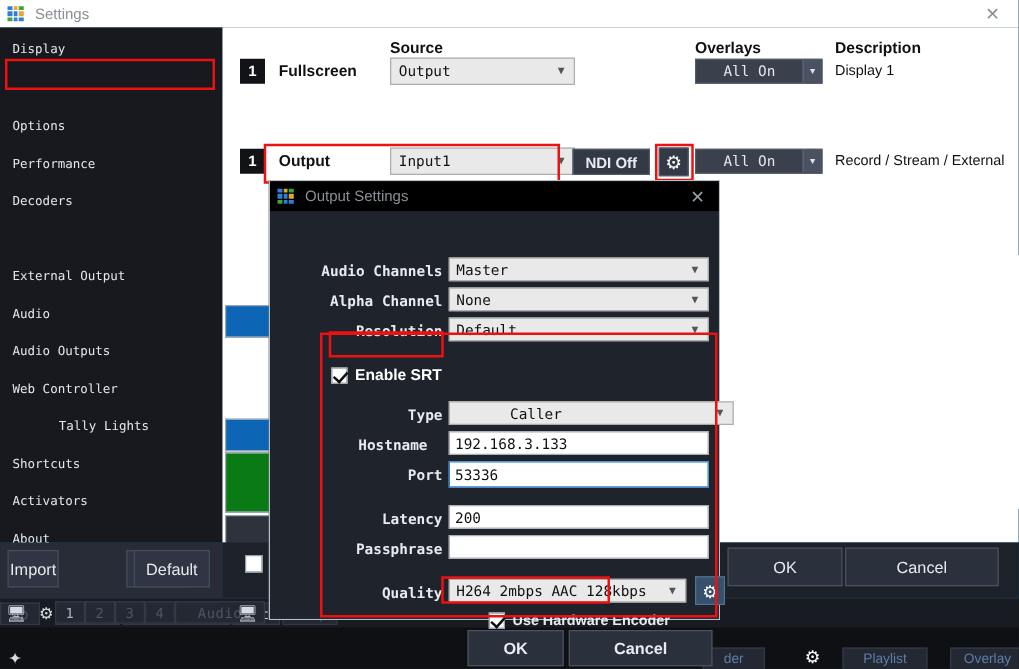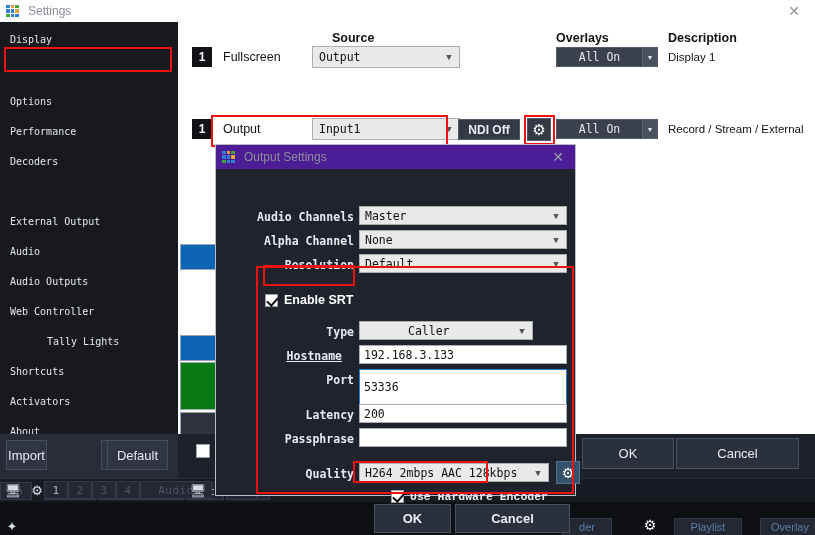--- a/index.html
+++ b/index.html
@@ -50,21 +50,21 @@
 
   .side-foot { position:absolute; left:0; top:434px; width:178px; height:44px; background:#272c36; }
   .sf-btn { position:absolute; top:440px; height:30px; background:#2f3542; border:1px solid #454c5b;
             color:#e6e9ee; font-size:13px; display:flex; align-items:center; justify-content:center; }
 
   
   .main { position:absolute; left:178px; top:22px; width:637px; height:412px; background:#ffffff; }
   .col-hdr { position:absolute; font-size:12.5px; font-weight:bold; color:#111; }
   .num-badge { position:absolute; width:20px; height:20px; background:#111317; color:#fff;
                font-size:12px; font-weight:bold; display:flex; align-items:center; justify-content:center;}
-  .row-label { position:absolute; font-size:12.5px; font-weight:normal; color:#111; }
+  .row-label { position:absolute; font-size:12.5px; font-weight:bold; color:#111; }
   .row-desc { position:absolute; font-size:11.5px; color:#111; }
 
   .combo { position:absolute; background:#e9e9e9; border:1px solid #adadad;
            font-family:"DejaVu Sans Mono", monospace; font-size:11.5px; color:#111;
            display:flex; align-items:center; padding-left:6px; }
   .combo .cv { flex:1; white-space:nowrap; overflow:hidden; }
   .combo .chev { width:20px; text-align:center; color:#555; font-size:9px; }
 
   .dk-combo { position:absolute; background:#3a404c; border:1px solid #545b68;
               display:flex; align-items:center; }
@@ -83,21 +83,21 @@
   
   .win-foot { position:absolute; left:178px; top:434px; width:637px; height:44px; background:#1d2129; }
   .wf-chk { position:absolute; left:196px; top:444px; width:14px; height:14px; background:#fff; border:1px solid #9aa0aa;}
   .wf-chk-lbl { position:absolute; left:216px; top:444px; color:#c8cdd6; font-size:12px; }
   .wf-btn { position:absolute; top:438px; height:31px; background:#2b313c; border:1px solid #4a515f;
             color:#e8ebf0; font-size:13px; display:flex; align-items:center; justify-content:center; }
 
   
   .dlg { position:absolute; left:215px; top:144px; width:361px; height:352px;
          background:#1f232b; border:1px solid #b9bdc4; }
-  .dlg-title { position:absolute; left:0; top:0; width:359px; height:24px; background:#4c1d95; }
+  .dlg-title { position:absolute; left:0; top:0; width:359px; height:24px; background:#000000; }
   .dlg-title .tt { position:absolute; left:28px; top:5px; font-size:12px; color:#8a8f96; }
   .dlg-close { position:absolute; right:4px; top:3px; width:26px; height:18px;
                display:flex;align-items:center;justify-content:center;color:#9aa0a8;font-size:14px;}
   .dlg-body { position:absolute; left:0; top:24px; width:359px; height:326px; background:#1f232b; }
 
   .flbl { position:absolute; text-align:right; color:#e7eaef; font-size:11.5px;
           font-family:"DejaVu Sans Mono", monospace; font-weight:bold; }
   .ftxt { position:absolute; background:#ffffff; border:1px solid #a8adb6;
           font-family:"DejaVu Sans Mono", monospace; font-size:11.5px; color:#111;
           display:flex; align-items:center; padding-left:4px; }
@@ -108,21 +108,21 @@
   .fcombo .cv { flex:1; }
   .fcombo .chev { width:20px; text-align:center; color:#555; font-size:9px; }
 
   .chk-row { position:absolute; display:flex; align-items:center; gap:6px; }
   .chk-box { width:13px; height:13px; background:#fff; border:1px solid #9aa0aa;
              position:relative; }
   .chk-box:after { content:""; position:absolute; left:3px; top:0px; width:5px; height:9px;
              border:solid #111; border-width:0 2px 2px 0; transform:rotate(42deg); }
   .chk-lbl-b { color:#ffffff; font-size:12.5px; font-weight:bold; }
   .chk-lbl-m { color:#e7eaef; font-size:11.5px; font-weight:bold;
-               font-family:Liberation Mono, monospace; }
+               font-family:Liberation Sans, sans-serif; }
   .dlg-gear { position:absolute; background:#37506b; border:1px solid #54718f;
               display:flex; align-items:center; justify-content:center; color:#fff; font-size:14px; }
   .dlg-foot-btn { position:absolute; height:31px; background:#2b313c; border:1px solid #4a515f;
             color:#e8ebf0; font-size:13px; font-weight:bold;
             display:flex; align-items:center; justify-content:center; }
 </style>
 </head>
 <body>
 
 <div id="root">
@@ -189,21 +189,21 @@
 
     <div class="hl-red" style="left:4px; top:47px; width:168px; height:25px;"></div>
 
     <div class="side-foot"></div>
     <div class="sf-btn" style="left:6px;  width:41px;">Import</div>
     <div class="sf-btn" style="left:53px; width:48px;margin-left:48px;">Export</div>
     <div class="sf-btn" style="left:107px;width:61px;">Default</div>
 
     <div class="main">
 
-      <div class="col-hdr" style="left:134px; top:9px;margin-left:20px;">Source</div>
+      <div class="col-hdr" style="left:134px; top:9px;">Source</div>
       <div class="col-hdr" style="left:378px; top:9px;">Overlays</div>
       <div class="col-hdr" style="left:490px; top:9px;">Description</div>
 
       <div class="num-badge" style="left:14px; top:25px;">1</div>
       <div class="row-label" style="left:45px; top:28px;">Fullscreen</div>
       <div class="combo" style="left:134px; top:24px; width:148px; height:22px;">
         <span class="cv">Output</span>
         <span class="chev">▼</span>
       </div>
       <div class="dk-combo" style="left:378px; top:25px; width:102px; height:20px;">
@@ -279,30 +279,30 @@
         <span class="cv">Default</span>
         <span class="chev">▼</span>
       </div>
 
       <div class="chk-row" style="left:49px; top:124px;">
         <span class="chk-box"></span>
         <span class="chk-lbl-b">Enable SRT</span>
       </div>
 
       <div class="flbl" style="left:30px; top:156px; width:108px;">Type</div>
-      <div class="fcombo" style="left:143px; top:152px; width:174px; height:19px;padding-left:48px;">
+      <div class="fcombo" style="left:143px; top:152px; width:228px; height:19px;padding-left:48px;">
         <span class="cv">Caller</span>
         <span class="chev">▼</span>
       </div>
 
-      <div class="flbl" style="left:18px; top:180px; width:108px;text-decoration:underline;">Hostname</div>
+      <div class="flbl" style="left:18px; top:180px; width:108px;">Hostname</div>
       <div class="ftxt" style="left:143px; top:176px; width:208px; height:19px;">192.168.3.133</div>
 
       <div class="flbl" style="left:30px; top:204px; width:108px;">Port</div>
-      <div class="ftxt focus" style="left:143px; top:200px; width:208px; height:36px;">53336</div>
+      <div class="ftxt focus" style="left:143px; top:200px; width:208px; height:21px;">53336</div>
 
       <div class="flbl" style="left:30px; top:239px; width:108px;">Latency</div>
       <div class="ftxt" style="left:143px; top:235px; width:208px; height:19px;">200</div>
 
       <div class="flbl" style="left:30px; top:263px; width:108px;">Passphrase</div>
       <div class="ftxt" style="left:143px; top:259px; width:208px; height:19px;"></div>
 
       <div class="flbl" style="left:30px; top:298px; width:108px;">Quality</div>
       <div class="fcombo" style="left:143px; top:294px; width:190px; height:19px;">
         <span class="cv">H264 2mbps AAC 128kbps</span>

